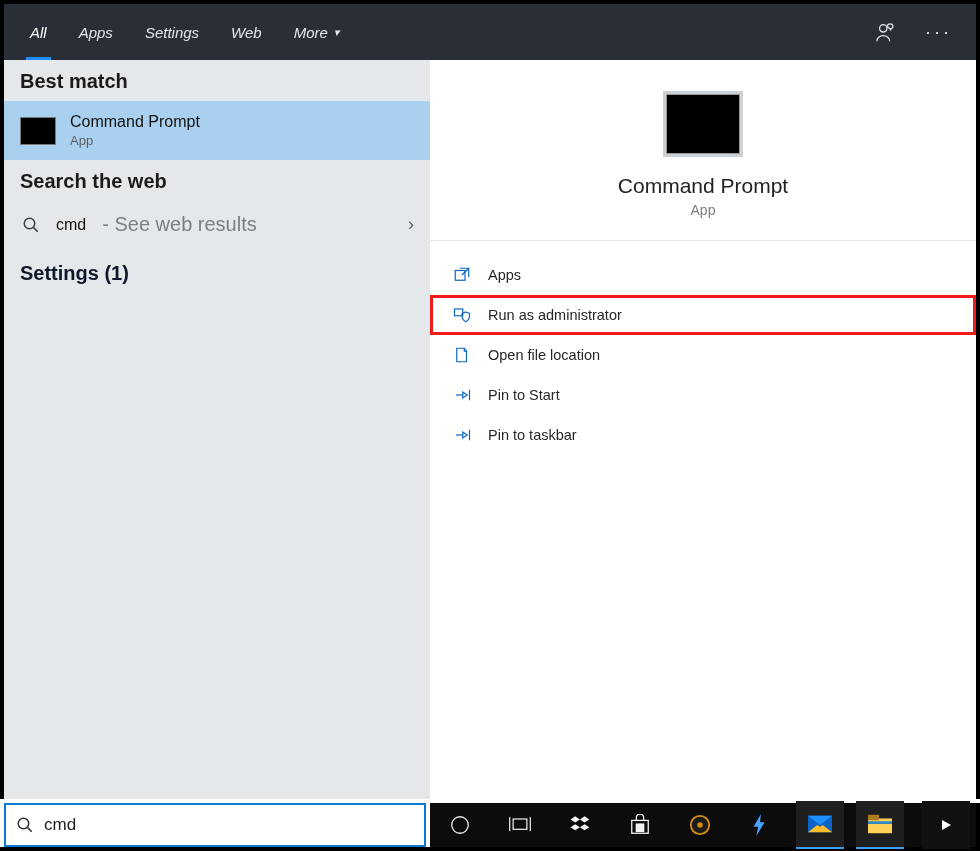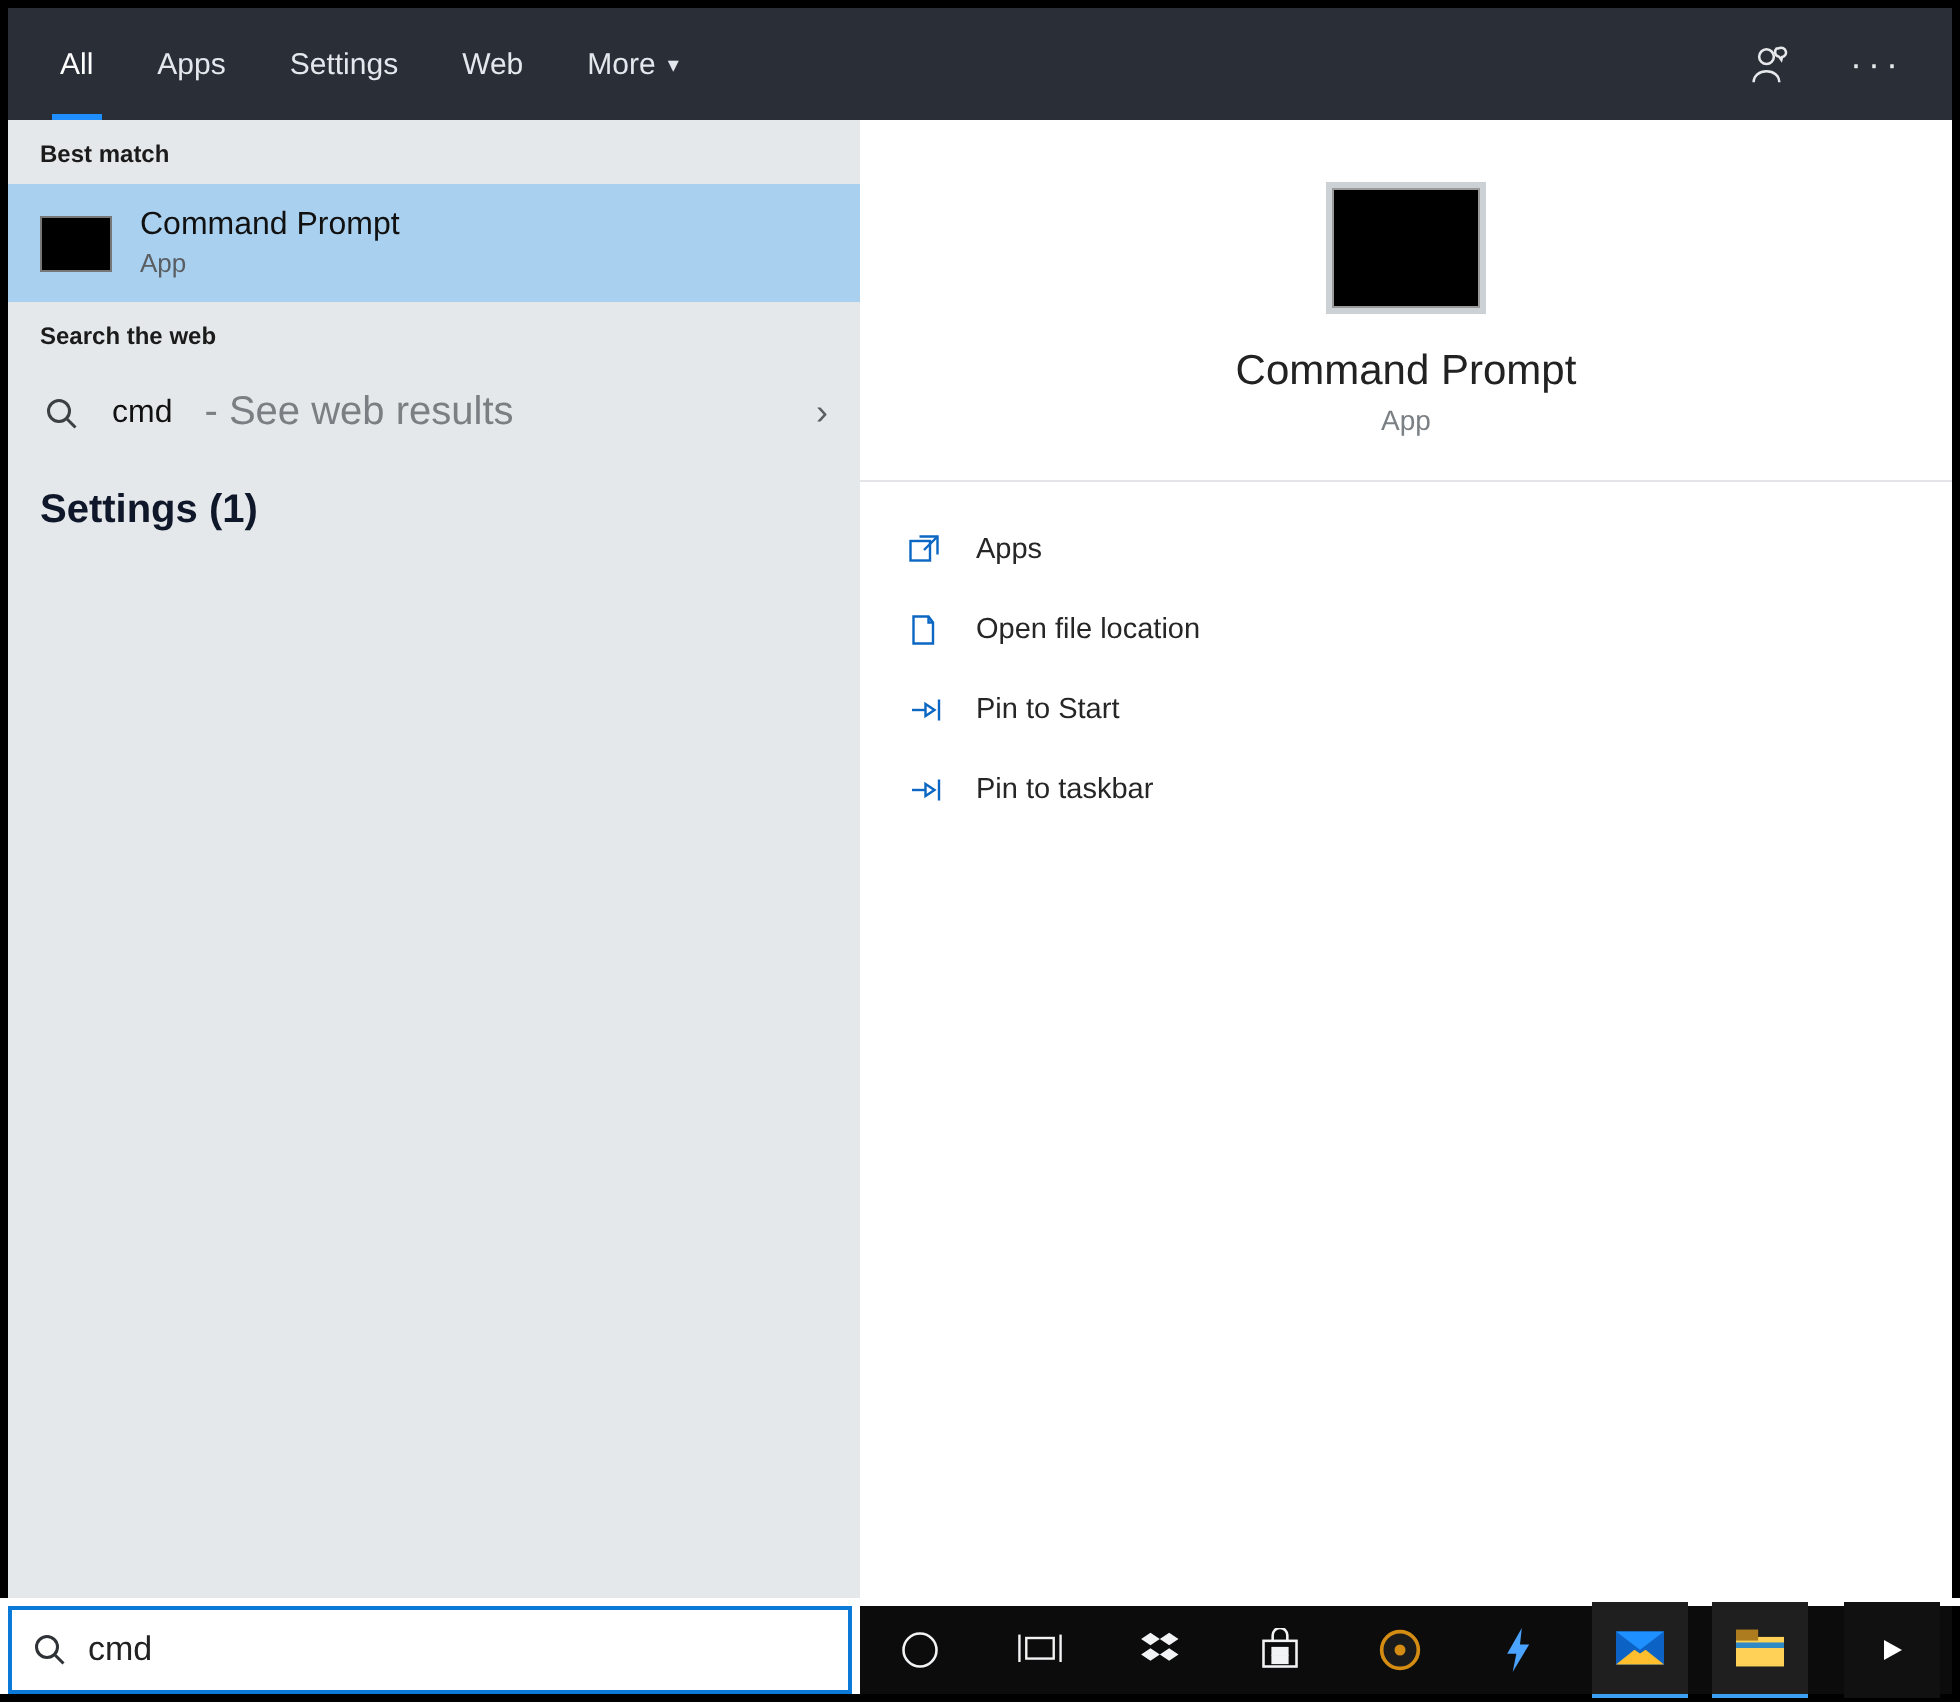--- a/index.html
+++ b/index.html
@@ -1,33 +1,33 @@
 <!DOCTYPE html>
 <html><head>
 <meta charset="utf-8">
 <style>
 * { box-sizing: border-box; margin: 0; padding: 0; }
 body { font-family: "Segoe UI", Arial, sans-serif; width: 980px; height: 851px; overflow: hidden; background: #fff; position: relative; }
 
 
-.top-tabs { display:flex; align-items:center; height:60px; background:#292e37; color:#fff; padding:0 10px; border-top:4px solid #000; border-left:4px solid #000; border-right:4px solid #000; }
+.top-tabs { display:flex; align-items:center; height:60px; background:#292e37; color:#fff; padding:0 10px; border-top:4px solid #000; border-left:4px solid #000; border-right:4px solid #000;font-style:italic; }
 .top-tabs .tab { padding:0 16px; font-size:15px; color:#e4e7ec; height:100%; display:flex; align-items:center; cursor:pointer; position:relative; }
 .top-tabs .tab.active { color:#fff; font-weight:400; }
 .top-tabs .tab.active::after { content:""; position:absolute; left:12px; right:12px; bottom:0; height:3px; background:#1f8fff; }
 .top-tabs .tab .chev { margin-left:6px; font-size:11px; }
 .top-right { margin-left:auto; display:flex; align-items:center; gap:28px; padding-right:14px; color:#c8cbd0;}
 .top-right .icon-btn { cursor:pointer; }
 
 
 .workspace { display:flex; height:calc(851px - 60px - 48px - 4px); }
 .left-pane { width:430px; background:#e5e8ea; display:flex; flex-direction:column; border-left:4px solid #000;}
 .right-pane { flex:1; background:#fff; position:relative; border-right:4px solid #000;}
 
 
-.section-label { font-size:12px; padding:10px 16px 8px 16px; color:#1b1b1b; font-weight:600; }
+.section-label { font-size:20px; padding:10px 16px 8px 16px; color:#1b1b1b; font-weight:600; }
 .result-row { display:flex; align-items:center; padding:12px 16px; gap:14px; cursor:pointer; }
 .result-row.selected { background:#a9d0ee; }
 .result-row .thumb { width:36px; height:28px; background:#000; border:1px solid #777; flex:none; }
 .result-row .texts .title { font-size:16px; color:#111; }
 .result-row .texts .subtitle { font-size:13px; color:#5a5e63; margin-top:2px; }
 .web-row { display:flex; align-items:center; padding:12px 16px; gap:14px; cursor:pointer; }
 .web-row .glass { width:22px; display:flex; justify-content:center; }
 .web-row .label { font-size:16px; color:#111; }
 .web-row .hint { font-size:20px; color:#7b7f84; margin-left:2px; }
 .web-row .chev-right { margin-left:auto; color:#5a5e63; font-size:18px; }
@@ -130,20 +130,29 @@
       <div class="action">
         <span class="ic">
           <svg width="18" height="18" viewBox="0 0 24 24" fill="none" stroke="#0b67c2" stroke-width="1.6">
               <rect x="3" y="6" width="13" height="13"></rect>
               <path d="M9 3h12v12"></path>
               <path d="M21 3l-9 9"></path>
             </svg>
         </span>
         <span>Apps</span>
       </div>
+      <div class="action highlight">
+        <span class="ic">
+          <svg width="18" height="18" viewBox="0 0 24 24" fill="none" stroke="#0b67c2" stroke-width="1.6">
+              <rect x="2" y="4" width="11" height="9"></rect>
+              <path d="M17 8l5 2v3c0 4-2.4 6.6-5 8-2.6-1.4-5-4-5-8v-3l5-2z"></path>
+            </svg>
+        </span>
+        <span>Run as administrator</span>
+      </div>
       <div class="action">
         <span class="ic">
           <svg width="18" height="18" viewBox="0 0 24 24" fill="none" stroke="#0b67c2" stroke-width="1.6">
               <path d="M5 3h10l3 4v14H5z"></path>
               <path d="M15 3v4h3"></path>
             </svg>
         </span>
         <span>Open file location</span>
       </div>
       <div class="action">

